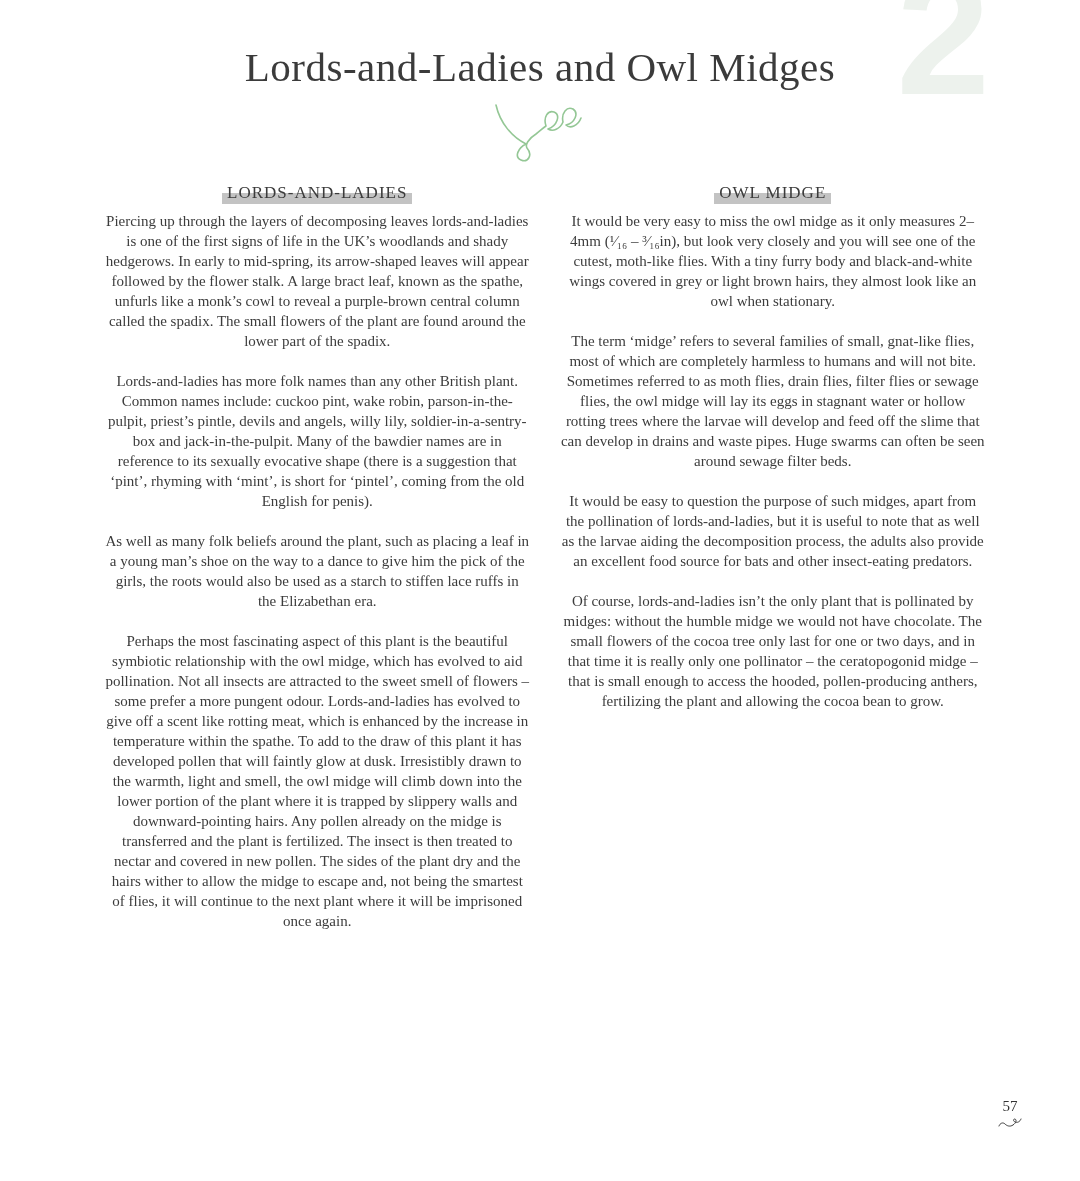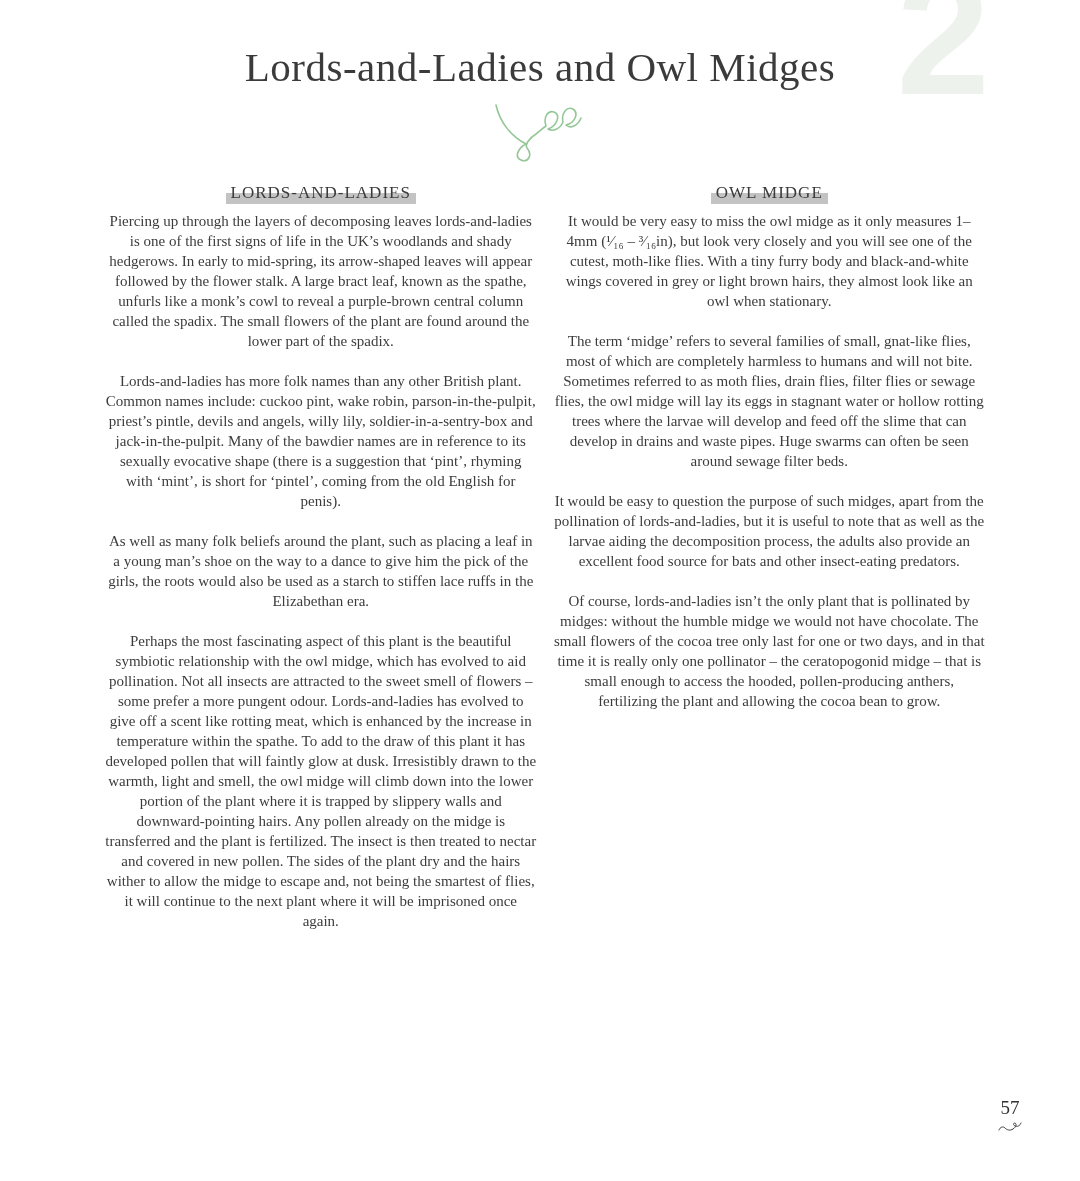--- a/index.html
+++ b/index.html
@@ -49,21 +49,21 @@
   .subtitle .conj { font-size: 13.5px; color: #555555; padding: 0 2px; }
 
   .divider-flourish {
     margin-top: 12px;
     text-align: center;
     height: 62px;
   }
 
   .columns {
     display: flex;
-    gap: 17px;
+    gap: 31px;
     padding: 0 95px 0 105px;
     margin-top: 20px;
   }
   .column {
     flex: 1;
     text-align: center;
     font-size: 15px;
     line-height: 20px;
   }
   .column-heading {
@@ -80,21 +80,21 @@
   .column p:last-child { margin-bottom: 0; }
 
   .page-number-block {
     position: absolute;
     top: 1098px;
     right: 50px;
     text-align: center;
     width: 40px;
   }
   .page-number {
-    font-size: 19px;
+    font-size: 15px;
     color: #333333;
     line-height: 1.1;
   }
   .page-flourish { margin-top: 1px; height: 14px; }
 </style>
 </head>
 <body>
 
 <div class="chapter-number">2</div>
 
@@ -120,21 +120,21 @@
 <div class="columns">
   <div class="column">
     <h2 class="column-heading">LORDS-AND-LADIES</h2>
     <p>Piercing up through the layers of decomposing leaves lords-and-ladies is one of the first signs of life in the UK’s woodlands and shady hedgerows. In early to mid-spring, its arrow-shaped leaves will appear followed by the flower stalk. A large bract leaf, known as the spathe, unfurls like a monk’s cowl to reveal a purple-brown central column called the spadix. The small flowers of the plant are found around the lower part of the spadix.</p>
     <p>Lords-and-ladies has more folk names than any other British plant. Common names include: cuckoo pint, wake robin, parson-in-the-pulpit, priest’s pintle, devils and angels, willy lily, soldier-in-a-sentry-box and jack-in-the-pulpit. Many of the bawdier names are in reference to its sexually evocative shape (there is a suggestion that ‘pint’, rhyming with ‘mint’, is short for ‘pintel’, coming from the old English for penis).</p>
     <p>As well as many folk beliefs around the plant, such as placing a leaf in a young man’s shoe on the way to a dance to give him the pick of the girls, the roots would also be used as a starch to stiffen lace ruffs in the Elizabethan era.</p>
     <p>Perhaps the most fascinating aspect of this plant is the beautiful symbiotic relationship with the owl midge, which has evolved to aid pollination. Not all insects are attracted to the sweet smell of flowers – some prefer a more pungent odour. Lords-and-ladies has evolved to give off a scent like rotting meat, which is enhanced by the increase in temperature within the spathe. To add to the draw of this plant it has developed pollen that will faintly glow at dusk. Irresistibly drawn to the warmth, light and smell, the owl midge will climb down into the lower portion of the plant where it is trapped by slippery walls and downward-pointing hairs. Any pollen already on the midge is transferred and the plant is fertilized. The insect is then treated to nectar and covered in new pollen. The sides of the plant dry and the hairs wither to allow the midge to escape and, not being the smartest of flies, it will continue to the next plant where it will be imprisoned once again.</p>
   </div>
   <div class="column">
     <h2 class="column-heading">OWL MIDGE</h2>
-    <p>It would be very easy to miss the owl midge as it only measures 1–4mm (¹⁄₁₆ – ³⁄₁₆in), but look very closely and you will see one of the cutest, moth-like flies. With a tiny furry body and black-and-white wings covered in grey or light brown hairs, they almost look like an owl when stationary.</p>
+    <p>It would be very easy to miss the owl midge as it only measures 2–4mm (¹⁄₁₆ – ³⁄₁₆in), but look very closely and you will see one of the cutest, moth-like flies. With a tiny furry body and black-and-white wings covered in grey or light brown hairs, they almost look like an owl when stationary.</p>
     <p>The term ‘midge’ refers to several families of small, gnat-like flies, most of which are completely harmless to humans and will not bite. Sometimes referred to as moth flies, drain flies, filter flies or sewage flies, the owl midge will lay its eggs in stagnant water or hollow rotting trees where the larvae will develop and feed off the slime that can develop in drains and waste pipes. Huge swarms can often be seen around sewage filter beds.</p>
     <p>It would be easy to question the purpose of such midges, apart from the pollination of lords-and-ladies, but it is useful to note that as well as the larvae aiding the decomposition process, the adults also provide an excellent food source for bats and other insect-eating predators.</p>
     <p>Of course, lords-and-ladies isn’t the only plant that is pollinated by midges: without the humble midge we would not have chocolate. The small flowers of the cocoa tree only last for one or two days, and in that time it is really only one pollinator – the ceratopogonid midge – that is small enough to access the hooded, pollen-producing anthers, fertilizing the plant and allowing the cocoa bean to grow.</p>
   </div>
 </div>
 
 <div class="page-number-block">
   <div class="page-number">57</div>
   <div class="page-flourish">
     <svg width="26" height="14" viewBox="0 0 26 14" aria-hidden="true">

